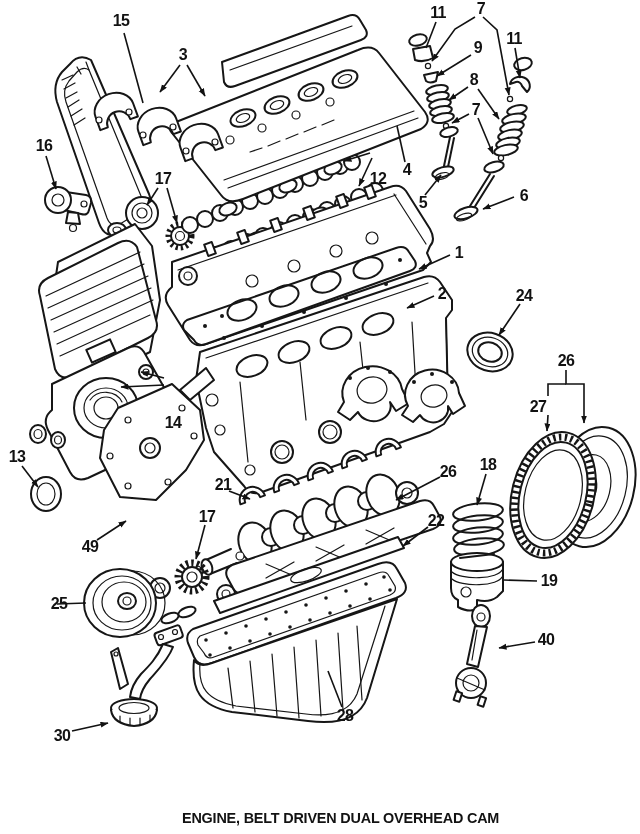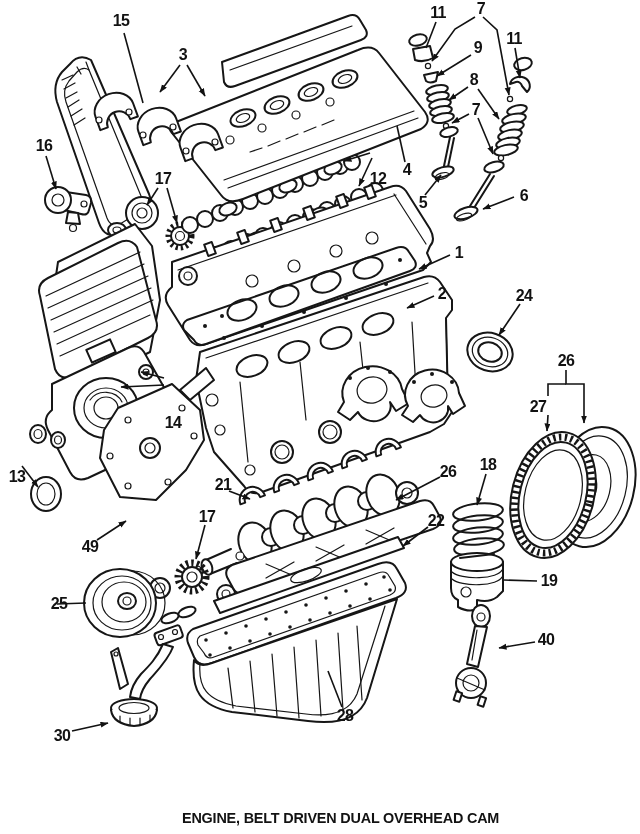--- a/index.html
+++ b/index.html
@@ -548,21 +548,21 @@
       <div class="callout" style="left: 378px; top: 150px; margin-top: 29px;">12</div>
       <div class="callout" style="left: 407px; top: 170px;">4</div>
       <div class="callout" style="left: 423px; top: 203px;">5</div>
       <div class="callout" style="left: 524px; top: 196px;">6</div>
       <div class="callout" style="left: 459px; top: 253px;">1</div>
       <div class="callout" style="left: 442px; top: 294px;">2</div>
       <div class="callout" style="left: 524px; top: 296px;">24</div>
       <div class="callout" style="left: 566px; top: 361px;">26</div>
       <div class="callout" style="left: 538px; top: 407px;">27</div>
       <div class="callout" style="left: 173px; top: 381px; margin-top: 42px;">14</div>
-      <div class="callout" style="left: 17px; top: 457px; margin-top: 20px;">13</div>
+      <div class="callout" style="left: 17px; top: 457px;">13</div>
       <div class="callout" style="left: 488px; top: 465px;">18</div>
       <div class="callout" style="left: 448px; top: 472px;">26</div>
       <div class="callout" style="left: 223px; top: 485px;">21</div>
       <div class="callout" style="left: 436px; top: 521px;">22</div>
       <div class="callout" style="left: 207px; top: 517px;">17</div>
       <div class="callout" style="left: 90px; top: 547px;">49</div>
       <div class="callout" style="left: 549px; top: 581px;">19</div>
       <div class="callout" style="left: 59px; top: 604px;">25</div>
       <div class="callout" style="left: 546px; top: 640px;">40</div>
       <div class="callout" style="left: 62px; top: 736px;">30</div>

